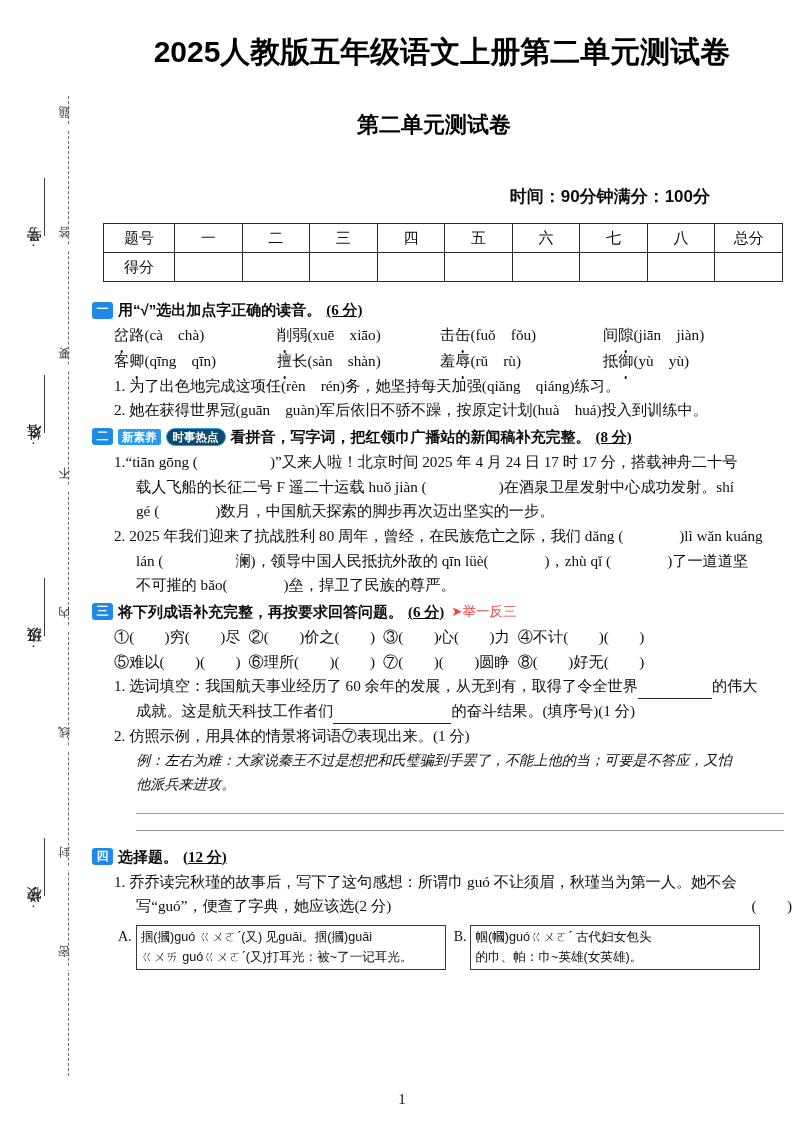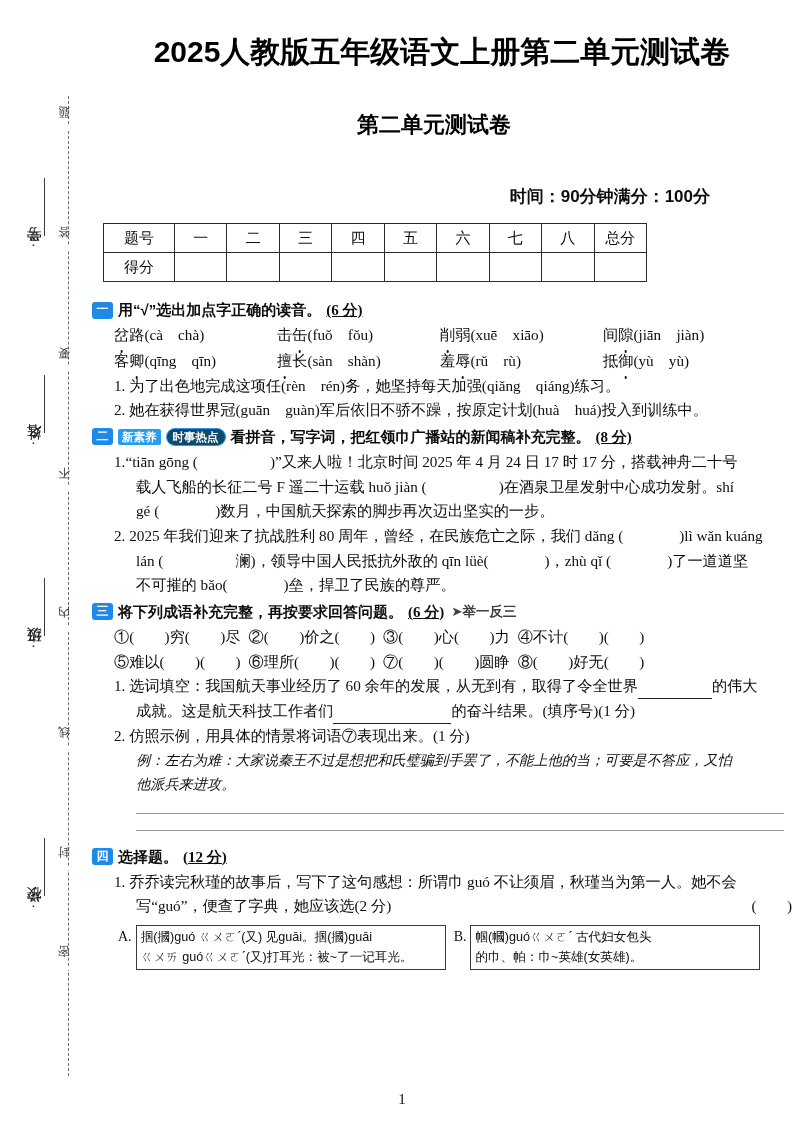--- a/index.html
+++ b/index.html
@@ -96,21 +96,21 @@
     justify-content: flex-end;
     font-family: "Liberation Sans", "DejaVu Sans", sans-serif;
     font-size: 17px;
     font-weight: bold;
   }
 
   
   .score-table {
     position: absolute;
     left: 103px; top: 223px;
-    width: 544px;
+    width: 680px;
     border-collapse: collapse;
     table-layout: fixed;
   }
   .score-table td {
     border: 1px solid #2b2b2b;
     height: 26px;
     text-align: center;
     vertical-align: middle;
     font-size: 15px;
     font-family: "Liberation Serif", "DejaVu Serif", serif;
@@ -174,22 +174,22 @@
     color: #fff;
     font-size: 11.5px;
     font-weight: bold;
     border-radius: 9px;
     border: 1px solid #2a9ceb;
     flex: none;
   }
   .head-text { white-space: nowrap; }
   .pts { font-weight: bold; font-family: "Liberation Serif","DejaVu Serif",serif; text-decoration: underline; }
   .hint-blue {
-    color: #404040;
-    font-weight: bold;
+    color: #ef4444;
+    font-weight: normal;
     font-size: 13.5px;
     margin-left: 2px;
     white-space: nowrap;
   }
 
   .q {
     margin: 0 0 0 18px;
     text-indent: 0;
     padding-left: 16px;
   }
@@ -358,22 +358,22 @@
 
     <div class="sec">
       <div class="sec-head">
         <span class="num-badge">一</span>
         <span class="head-text">用“√”选出加点字正确的读音。</span>
         <span class="pts">(6 分)</span>
       </div>
 
       <div class="pyrow">
         <div><span class="dot-u">岔</span>路(cà　chà)</div>
+        <div><span class="dot-u">削</span>弱(xuē　xiāo)</div>
         <div>击<span class="dot-u">缶</span>(fuǒ　fǒu)</div>
-        <div><span class="dot-u">削</span>弱(xuē　xiāo)</div>
         <div>间<span class="dot-u">隙</span>(jiān　jiàn)</div>
       </div>
       <div class="pyrow">
         <div>客<span class="dot-u">卿</span>(qīng　qīn)</div>
         <div><span class="dot-u">擅</span>长(sàn　shàn)</div>
         <div>羞<span class="dot-u">辱</span>(rǔ　rù)</div>
         <div>抵<span class="dot-u">御</span>(yù　yù)</div>
       </div>
 
       <div class="q indent1" style="padding-left:0;margin-left:22px;">1. 为了出色地完成这项任(rèn　rén)务，她坚持每天加强(qiǎng　qiáng)练习。</div>

